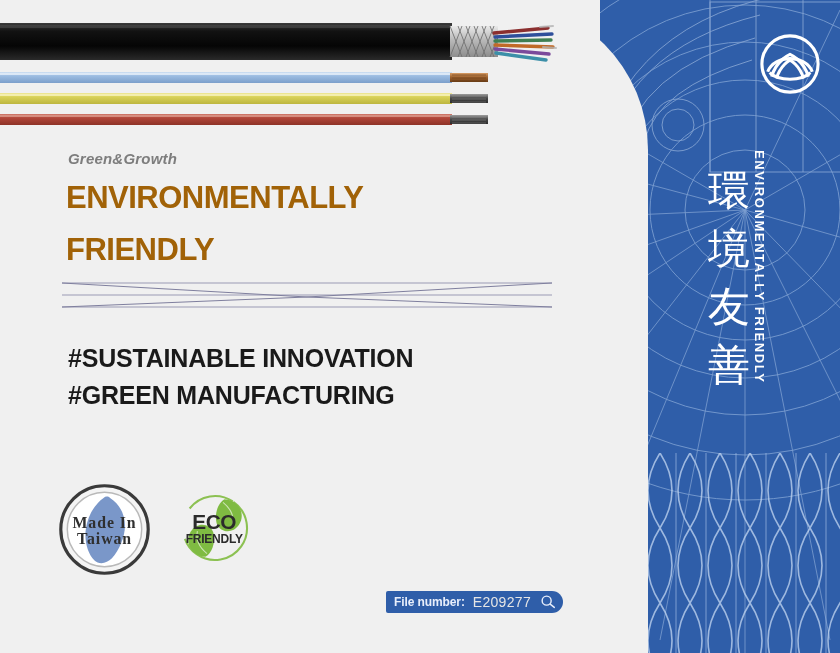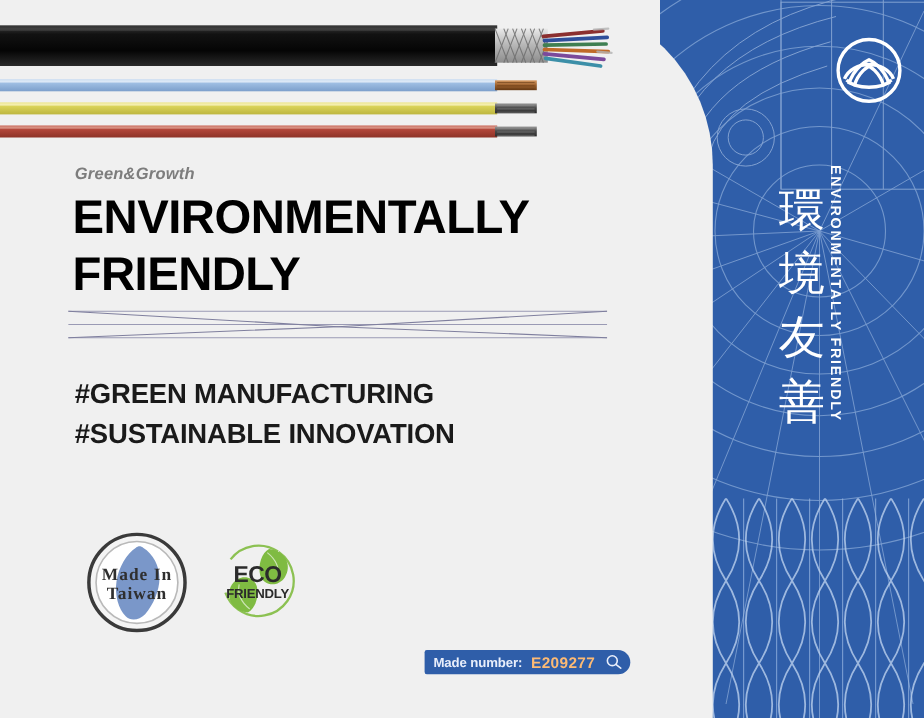--- a/index.html
+++ b/index.html
@@ -18,38 +18,38 @@
               border-bottom-right-radius:0;}
   .white-card:after{content:"";position:absolute;right:-1px;top:0;width:2px;height:653px;}
 
   
   .cables{position:absolute;left:0;top:0;width:560px;height:130px;}
 
   
   .eyebrow{position:absolute;left:68px;top:150px;font-size:15px;font-weight:bold;
            letter-spacing:.2px;color:#7d7d7d;font-style:italic;}
   .headline{position:absolute;left:66px;top:172px;width:520px;
-            font-size:43px;line-height:52px;font-weight:bold;color:#000000;
+            font-size:31px;line-height:52px;font-weight:bold;color:#a16207;
             letter-spacing:-.5px;}
   .divider{position:absolute;left:62px;top:277px;width:490px;height:42px;}
   .tags{position:absolute;left:68px;top:340px;font-size:25px;line-height:37px;
         font-weight:bold;color:#1a1a1a;letter-spacing:-.2px;}
   .tags div{white-space:nowrap;}
 
   
-  .badges{position:absolute;left:78px;top:483px;display:flex;align-items:flex-start;gap:24px;}
+  .badges{position:absolute;left:58px;top:483px;display:flex;align-items:flex-start;gap:24px;}
   .badge{width:93px;height:93px;}
   .badge.eco{width:80px;height:80px;margin-top:5px;}
 
   
   .filebar{position:absolute;left:386px;top:591px;height:22px;
            background:#2f5ea9;border-radius:2px 11px 11px 2px;
            display:flex;align-items:center;padding:0 6px 0 8px;gap:8px;}
   .filebar .flabel{font-size:12px;color:#e8eefb;font-weight:bold;letter-spacing:-.1px;}
-  .filebar .fvalue{font-size:14px;color:#fdba74;font-weight:bold;letter-spacing:.3px;}
+  .filebar .fvalue{font-size:14px;color:#e5e5e5;font-weight:normal;letter-spacing:.3px;}
   .filebar .mag{width:18px;height:18px;flex:0 0 auto;}
 
   
   .logo-mark{position:absolute;left:759px;top:33px;width:62px;height:62px;}
   .cn-vert{position:absolute;left:703px;top:162px;width:52px;
            font-family:"DejaVu Sans",sans-serif;font-size:42px;line-height:58px;
            color:#ffffff;text-align:center;font-weight:normal;}
   .cn-vert span{display:block;}
   .en-vert{position:absolute;left:752px;top:150px;
            writing-mode:vertical-rl;text-orientation:mixed;
@@ -247,22 +247,22 @@
     <g fill="none" stroke="#9a9ab4" stroke-width="1">
       <line x1="0" y1="6" x2="490" y2="6"></line>
       <line x1="0" y1="18" x2="490" y2="18"></line>
       <line x1="0" y1="30" x2="490" y2="30"></line>
       <path d="M0 6 L245 20 L490 30" stroke="#7f7f9e"></path>
       <path d="M0 30 L245 20 L490 6" stroke="#7f7f9e"></path>
     </g>
   </svg>
 
   <div class="tags">
+    <div>#SUSTAINABLE INNOVATION</div>
     <div>#GREEN MANUFACTURING</div>
-    <div>#SUSTAINABLE INNOVATION</div>
   </div>
 
   <div class="badges">
 
     <svg class="badge" viewBox="0 0 100 100">
       <circle cx="50" cy="50" r="47" fill="#f4f4f4" stroke="#3a3a3a" stroke-width="3.4"></circle>
       <circle cx="50" cy="50" r="40" fill="#ffffff" stroke="#b9b9b9" stroke-width="1.6"></circle>
       <path d="M56 16 C 66 22 72 34 72 46 C 72 58 66 72 58 81
                C 52 87 44 88 39 83 C 32 76 28 62 30 49
                C 32 35 40 22 49 16 C 51 14 54 14 56 16 Z" fill="#6f8ec4" opacity=".92"></path>
@@ -275,21 +275,21 @@
       <path d="M62 14 C 82 16 88 34 80 46 C 72 58 56 56 52 44 C 49 32 54 18 62 14 Z" fill="#7fbb42"></path>
       <path d="M60 18 C 70 26 74 36 72 46" fill="none" stroke="#ffffff" stroke-width="1.4" opacity=".6"></path>
       <path d="M38 86 C 18 84 12 66 20 54 C 28 42 44 44 48 56 C 51 68 46 82 38 86 Z" fill="#7fbb42"></path>
       <path d="M40 82 C 30 74 26 64 28 54" fill="none" stroke="#ffffff" stroke-width="1.4" opacity=".6"></path>
       <text x="49" y="51" text-anchor="middle" font-family="'Liberation Sans',sans-serif" font-size="26" font-weight="bold" fill="#2b2b2b" letter-spacing="-.5">ECO</text>
       <text x="49" y="69" text-anchor="middle" font-family="'Liberation Sans',sans-serif" font-size="15" font-weight="bold" fill="#2b2b2b" letter-spacing="-.3">FRIENDLY</text>
     </svg>
   </div>
 
   <div class="filebar">
-    <span class="flabel">Made number:</span>
+    <span class="flabel">File number:</span>
     <span class="fvalue">E209277</span>
     <svg class="mag" viewBox="0 0 20 20">
       <circle cx="8.5" cy="8.5" r="5" fill="none" stroke="#e8eefb" stroke-width="1.6"></circle>
       <line x1="12.4" y1="12.4" x2="17" y2="16" stroke="#e8eefb" stroke-width="1.6" stroke-linecap="round"></line>
     </svg>
   </div>
 
   <svg class="logo-mark" viewBox="0 0 64 64">
     <circle cx="32" cy="32" r="29" fill="none" stroke="#ffffff" stroke-width="3.2"></circle>
     <path d="M9 40 C 16 22 48 22 55 40" fill="none" stroke="#ffffff" stroke-width="3.2"></path>

